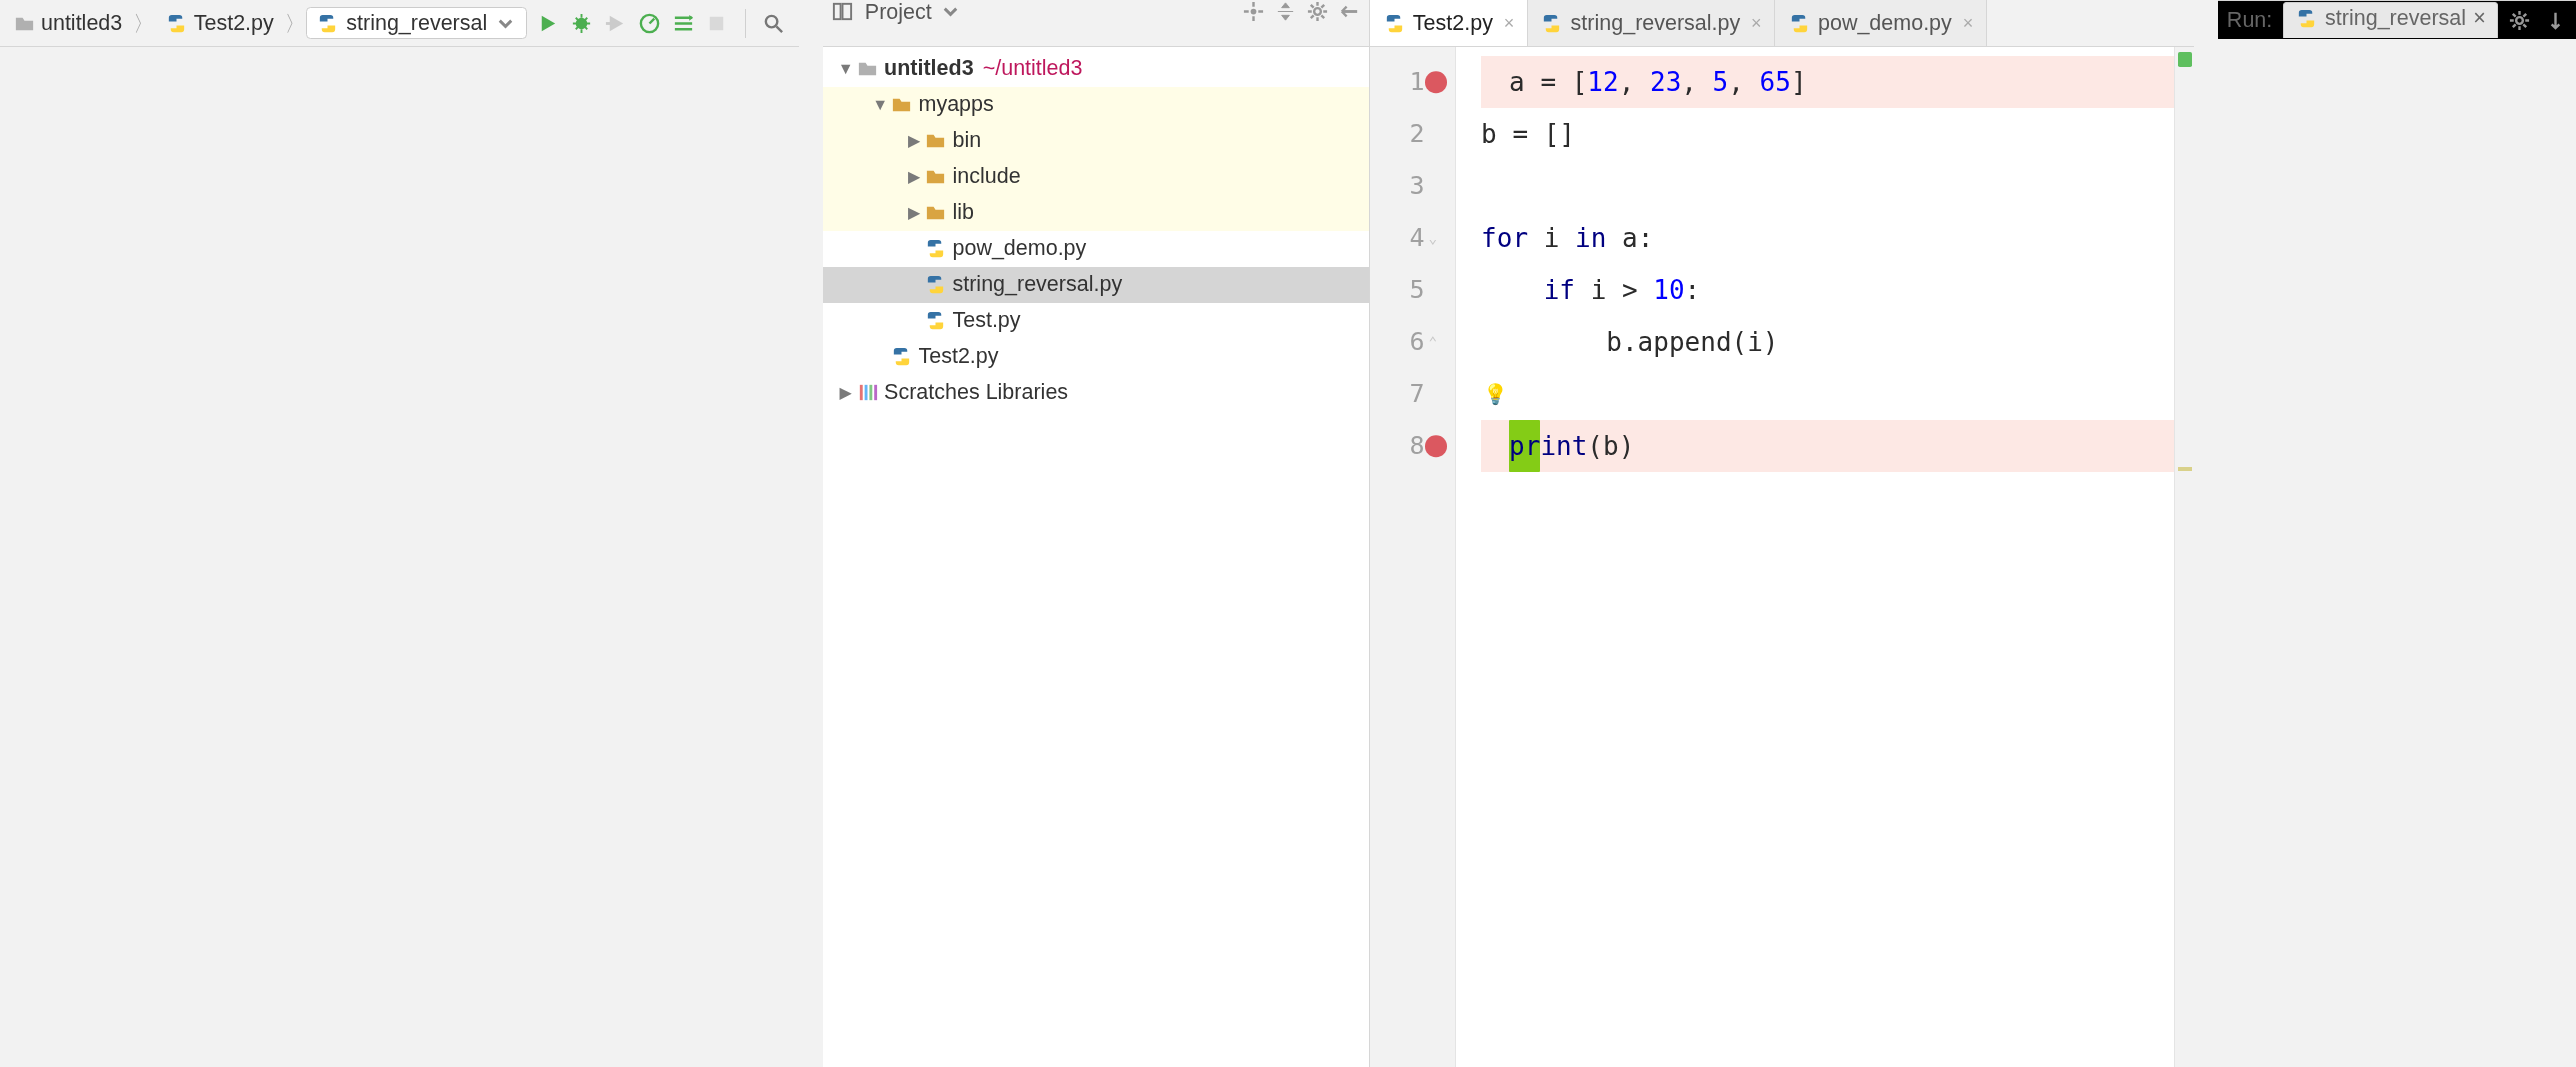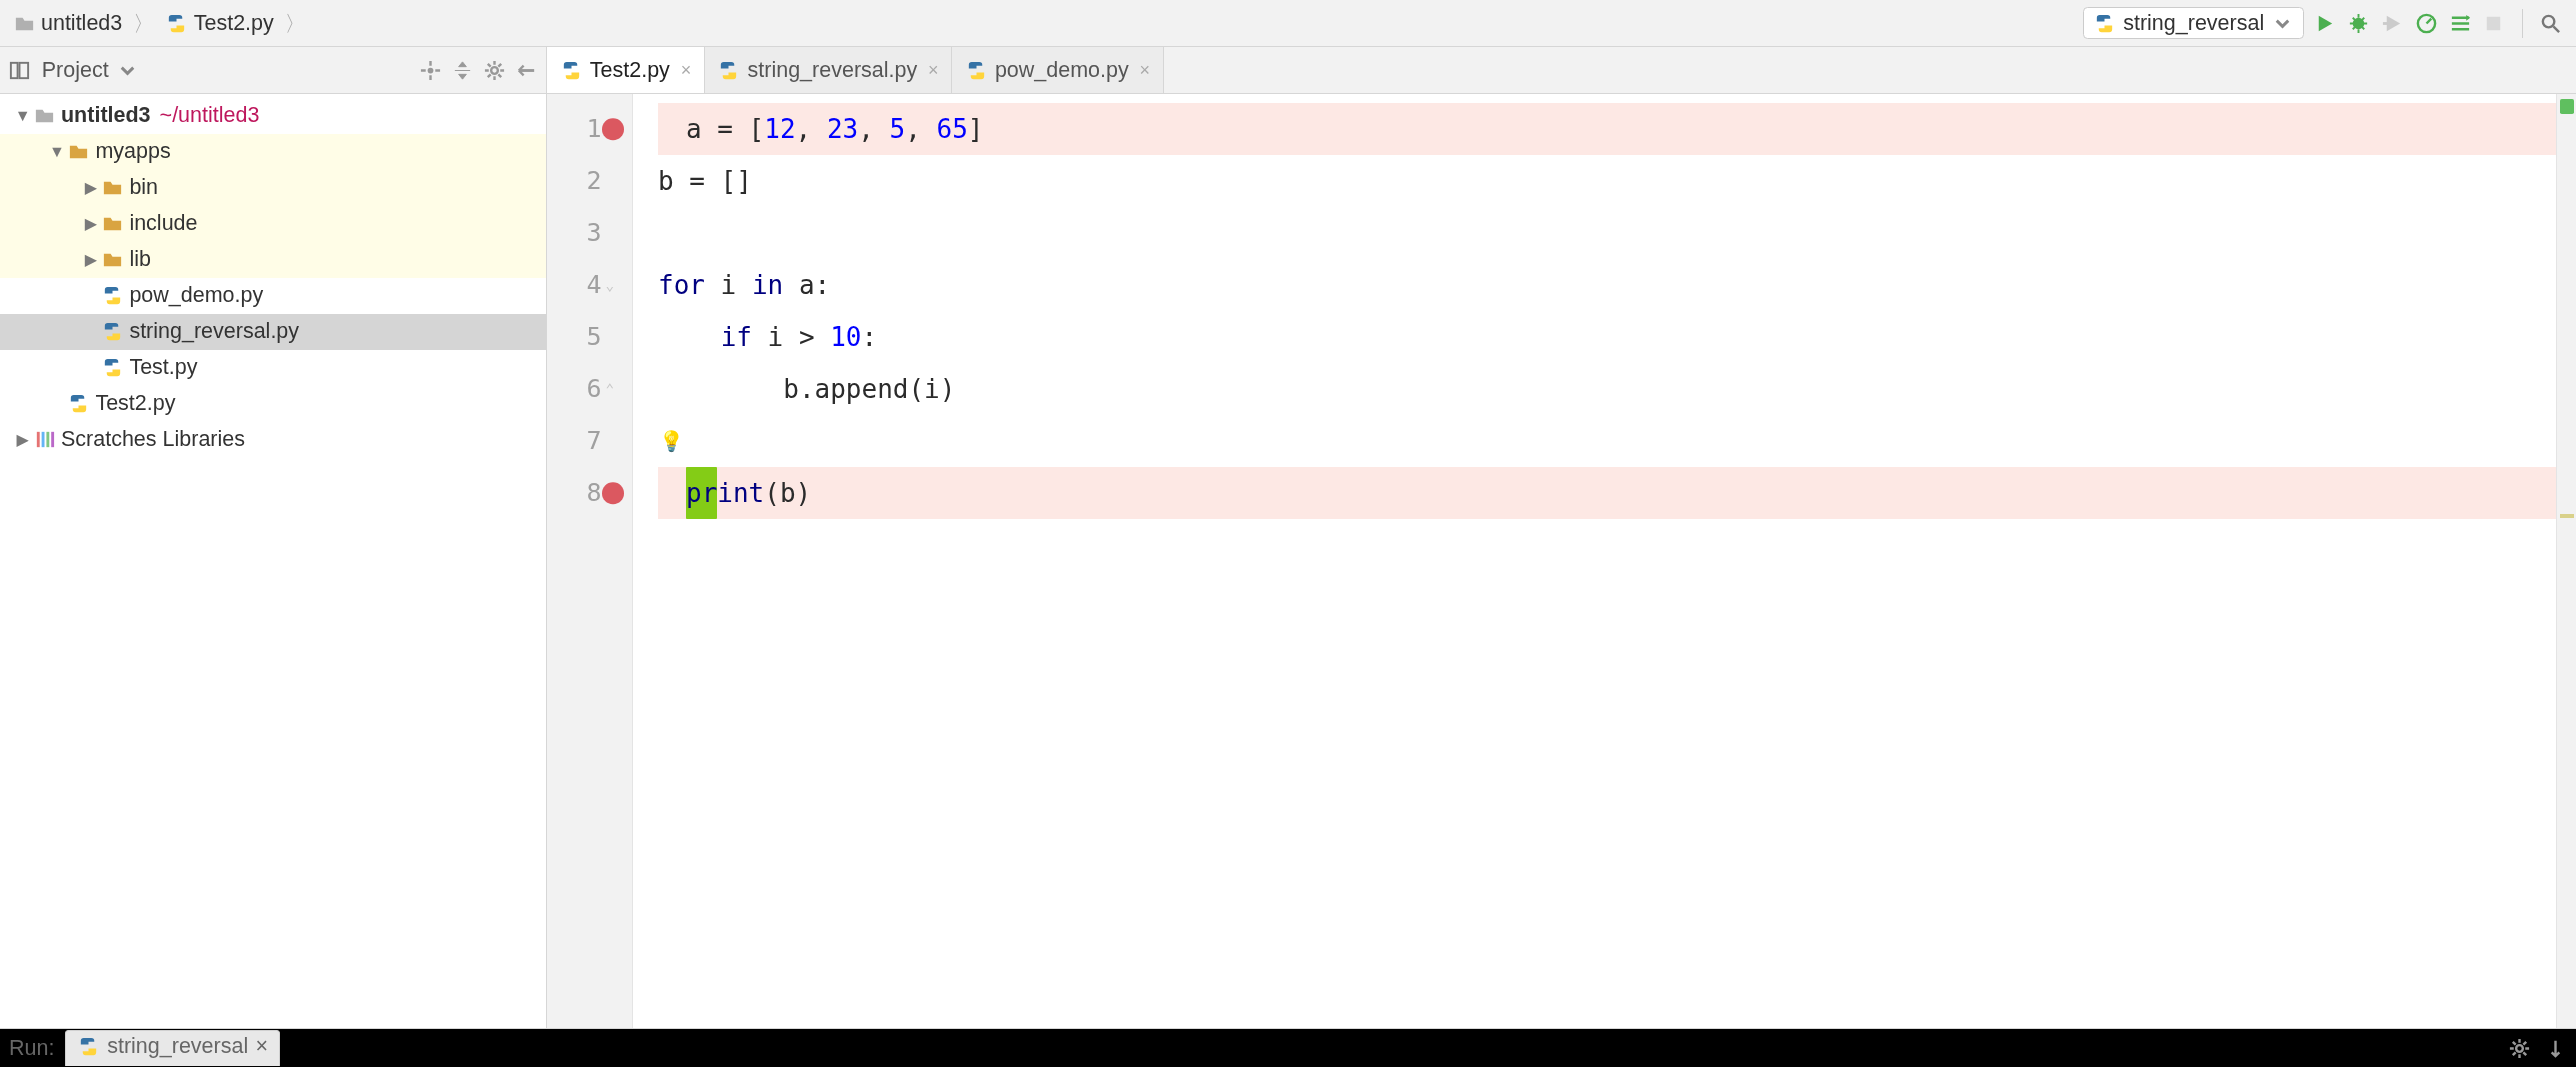--- a/index.html
+++ b/index.html
@@ -5,21 +5,21 @@
 * { margin: 0; padding: 0; box-sizing: border-box; }
 html, body {
   width: 2576px;
   height: 1067px;
   font-family: -apple-system, "Helvetica Neue", Arial, sans-serif;
   font-size: 21.5px;
   background: #f2f2f2;
   overflow: hidden;
   color: #333;
 }
-.app { display: flex; flex-direction: column; height: 100%; }
+.app { display: flex; flex-direction: row; height: 100%; gap: 24px; }
 
 
 .topbar {
   height: 47px;
   background: #f2f2f2;
   display: flex;
   align-items: center;
   padding: 0 7.2px;
   border-bottom: 0.9px solid #d6d6d6;
 }
@@ -43,21 +43,21 @@
 .project-pane {
   width: 547px;
   background: #fff;
   border-right: 0.9px solid #d6d6d6;
   display: flex; flex-direction: column;
 }
 .project-header {
   height: 47px;
   background: #f2f2f2;
   border-bottom: 0.9px solid #d6d6d6;
-  display: flex; align-items: center; padding: 0 8px;
+  display: flex; padding: 0 8px;
   gap: 7.2px;
 }
 .project-header .title { margin-left: 3.6px; color: #555; }
 .project-header .hdr-actions { margin-left: auto; display: flex; gap: 9px; color: #888; }
 
 .tree { padding-top: 3.6px; font-size: 21.5px; user-select: none; }
 .tree-row { display: flex; align-items: center; height: 36px; padding-right: 7.2px; }
 .tree-row.selected { background: #d5d5d5; }
 .tree-row .indent { display: inline-block; }
 .tree-row .twisty { width: 20px; text-align: center; color: #7a7a7a; font-size: 16px; }

